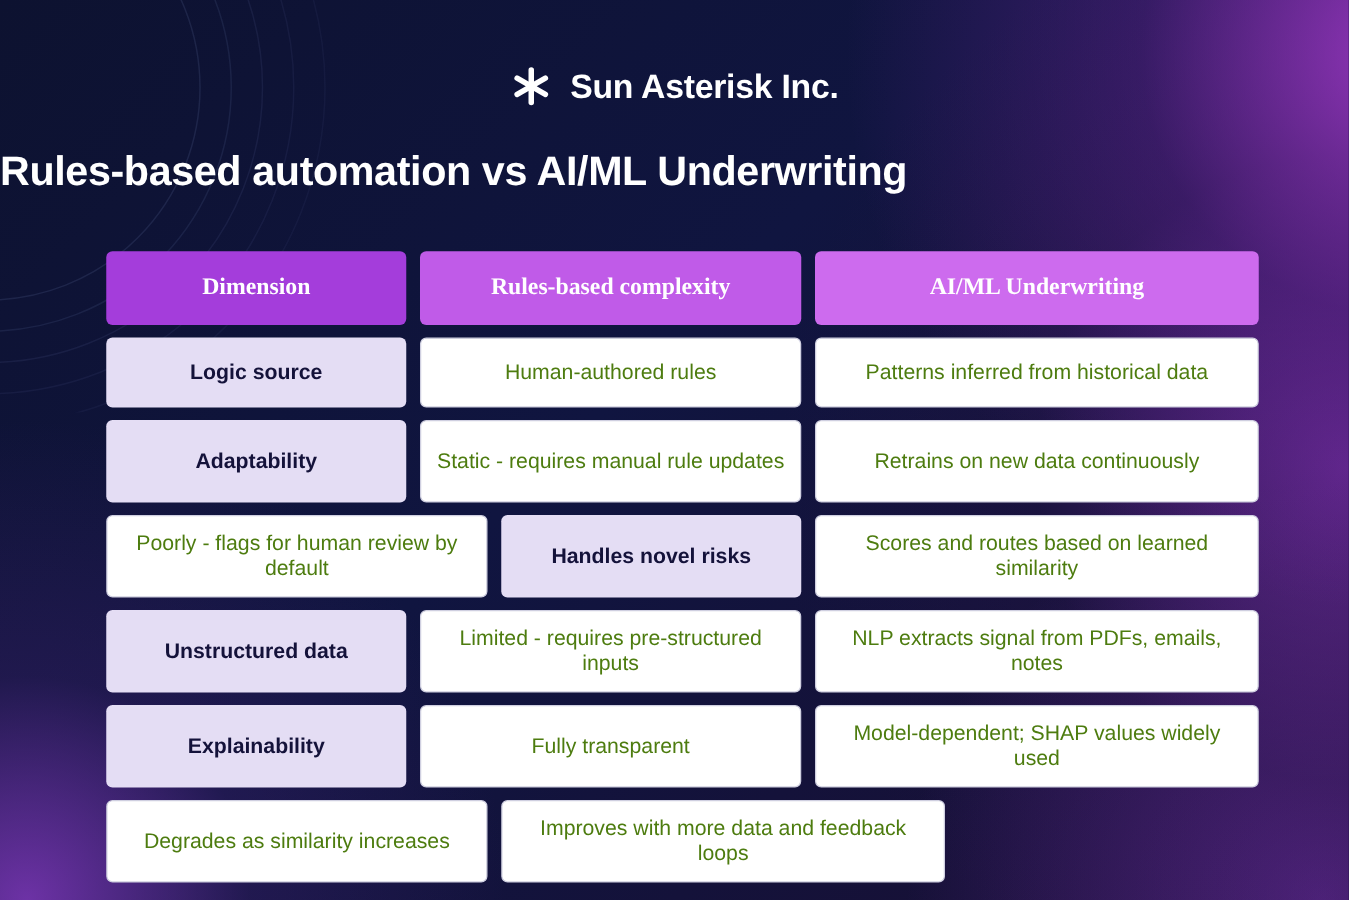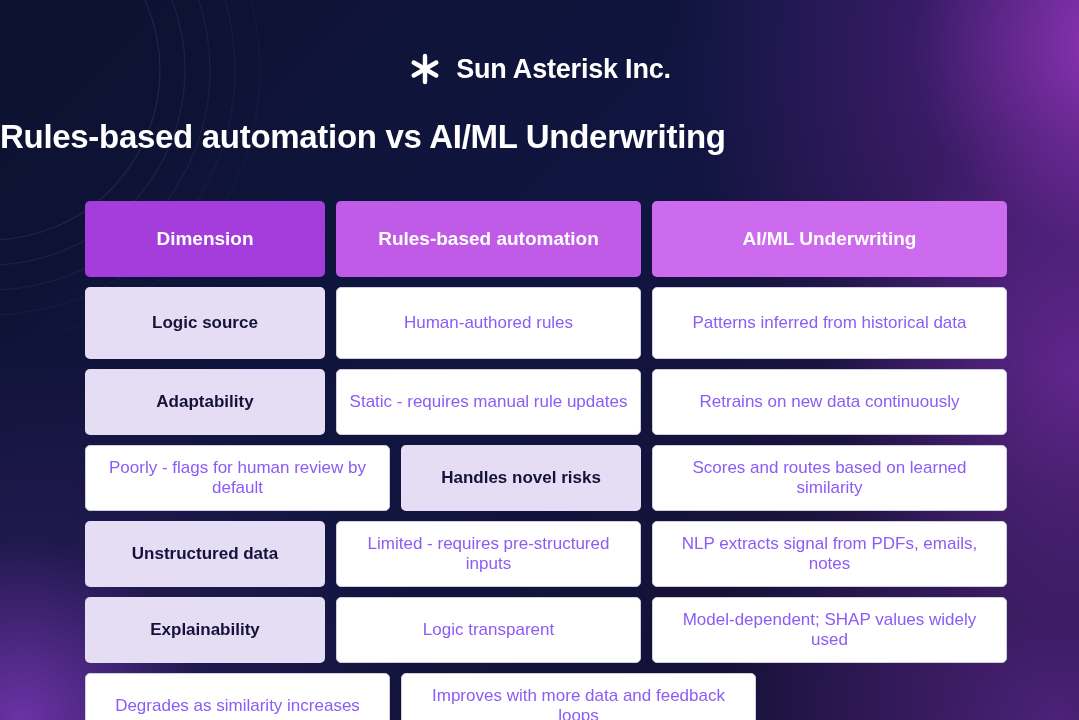--- a/index.html
+++ b/index.html
@@ -98,45 +98,46 @@
     border-radius: 5px;
     line-height: 1.2;
   }
 
   .col-dim { width: 240px; }
   .col-rules { width: 305px; }
   .col-ai { width: 355px; }
 
   
   .row-header .cell {
-    height: 76px;
+    height: 59px;
     color: #ffffff;
     font-size: 19px;
     font-weight: bold;
     padding: 0 16px;
+    font-family: Liberation Serif, serif;
   }
   .row-header .col-dim { background: #a43ddb; }
   .row-header .col-rules { background: #c05be8; }
   .row-header .col-ai { background: #cd6bee; }
 
   
   .row-body .cell {
-    height: 72px;
+    height: 56px;
     font-size: 17px;
     padding: 0 12px;
   }
   .row-body .col-dim {
     background: #e4ddf4;
     color: #14123a;
     font-weight: bold;
   }
   .row-body .col-rules,
   .row-body .col-ai {
     background: #ffffff;
-    color: #8b5cf6;
+    color: #4d7c0f;
     font-weight: normal;
     border: 1px solid #cfcfe0;
   }
   .row-body.tall .cell { height: 66px; }
 </style>
 </head>
 <body>
 
 <div class="slide">
 
@@ -163,21 +164,21 @@
     </span>
     <span class="logo-text">Sun Asterisk Inc.</span>
   </div>
 
   <div class="title">Rules-based automation vs AI/ML Underwriting</div>
 
   <div class="table">
 
     <div class="row row-header">
       <div class="cell col-dim">Dimension</div>
-      <div class="cell col-rules">Rules-based automation</div>
+      <div class="cell col-rules">Rules-based complexity</div>
       <div class="cell col-ai">AI/ML Underwriting</div>
     </div>
 
     <div class="row row-body">
       <div class="cell col-dim">Logic source</div>
       <div class="cell col-rules">Human-authored rules</div>
       <div class="cell col-ai">Patterns inferred from historical data</div>
     </div>
 
     <div class="row row-body tall">
@@ -193,21 +194,21 @@
     </div>
 
     <div class="row row-body tall">
       <div class="cell col-dim">Unstructured data</div>
       <div class="cell col-rules">Limited - requires pre-structured inputs</div>
       <div class="cell col-ai">NLP extracts signal from PDFs, emails, notes</div>
     </div>
 
     <div class="row row-body tall">
       <div class="cell col-dim">Explainability</div>
-      <div class="cell col-rules">Logic transparent</div>
+      <div class="cell col-rules">Fully transparent</div>
       <div class="cell col-ai">Model-dependent; SHAP values widely used</div>
     </div>
 
     <div class="row row-body tall">
       <div class="cell col-rules">Degrades as similarity increases</div>
       <div class="cell col-ai">Improves with more data and feedback loops</div>
     </div>
 
   </div>
 </div>

